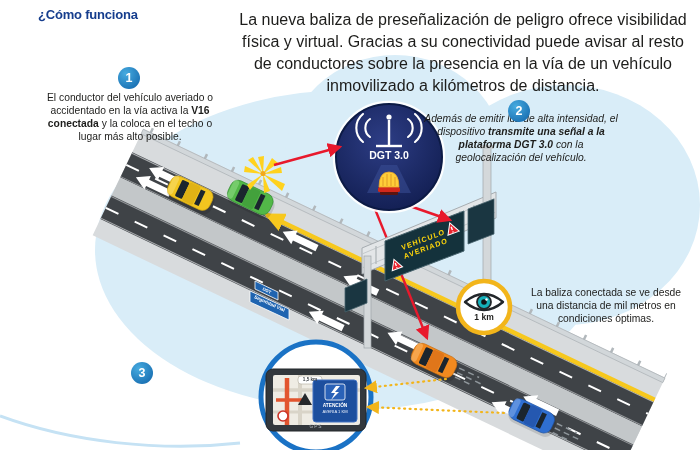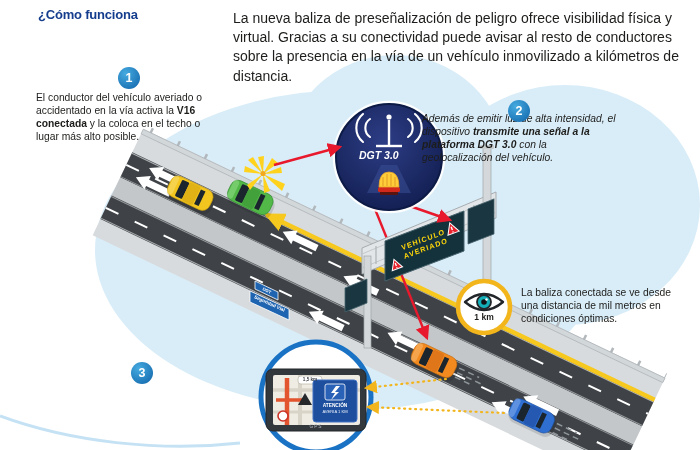--- a/index.html
+++ b/index.html
@@ -2,31 +2,31 @@
 <html><head>
 <meta charset="utf-8">
 <style>
   html,body{margin:0;padding:0;background:#fff;}
   #stage{position:relative;width:700px;height:450px;overflow:hidden;background:#ffffff;
          font-family:"Liberation Sans",sans-serif;color:#1d1d1b;}
   #scene{position:absolute;left:0;top:0;z-index:1;}
   .ov{position:absolute;z-index:2;}
   .title{left:38px;top:8px;width:180px;font-size:13px;font-weight:700;line-height:1.13;color:#153d8d;letter-spacing:-.2px;}
   .title .accent{color:#d22030;}
-  .intro{left:233px;top:9px;width:460px;font-size:14px;line-height:1.37;text-align:left;}
+  .intro{left:233px;top:9px;width:460px;font-size:16px;line-height:1.37;text-align:center;}
   .step-badge{width:22px;height:22px;border-radius:50%;z-index:3;
       background:radial-gradient(circle at 35% 30%,#46abe0,#0f62a8);
       color:#fff;font-size:12.5px;font-weight:700;text-align:center;line-height:22px;}
-  .step-text{font-size:10.3px;line-height:1.27;text-align:left;}
+  .step-text{font-size:10.3px;line-height:1.27;text-align:center;}
   .b{font-weight:700;}
   #step1-text{left:36px;top:91px;width:188px;}
   #step2-text{left:422px;top:112px;width:198px;font-style:italic;}
   #note-text{left:521px;top:286px;width:170px;}
   #step3-text{left:36px;top:379px;width:208px;}
-  #dgt-label{left:359px;top:149px;width:60px;color:#fff;font-size:10.5px;font-weight:700;z-index:3;font-style:italic;}
+  #dgt-label{left:359px;top:149px;width:60px;text-align:center;color:#fff;font-size:10.5px;font-weight:700;z-index:3;}
   #vms-label{left:383px;top:235px;width:83px;text-align:center;color:#ffd60a;font-size:7.3px;font-weight:700;
       letter-spacing:1.1px;line-height:1.25;transform:rotate(-20.5deg) skewX(-5deg);transform-origin:50% 50%;z-index:3;}
   #roadsign-top{left:257px;top:288px;width:20px;text-align:center;color:#fff;font-size:4.3px;font-weight:700;
       transform:rotate(24.5deg);transform-origin:50% 50%;z-index:3;}
   #roadsign-main{left:249px;top:301px;width:41px;text-align:center;color:#fff;font-size:4.8px;font-weight:700;
       transform:rotate(24.5deg);transform-origin:50% 50%;white-space:nowrap;z-index:3;}
   #eye-label{left:466px;top:312px;width:36px;text-align:center;font-size:8.5px;font-weight:700;z-index:3;}
   #nav-pill{left:298px;top:377px;width:24px;text-align:center;font-size:4.6px;font-weight:700;color:#3a3f44;z-index:3;}
   #nav-alert1{left:313px;top:403px;width:44px;text-align:center;font-size:4.8px;font-weight:700;color:#fff;z-index:3;}
   #nav-alert2{left:313px;top:409px;width:44px;text-align:center;font-size:4.1px;color:#e8eefb;z-index:3;}

